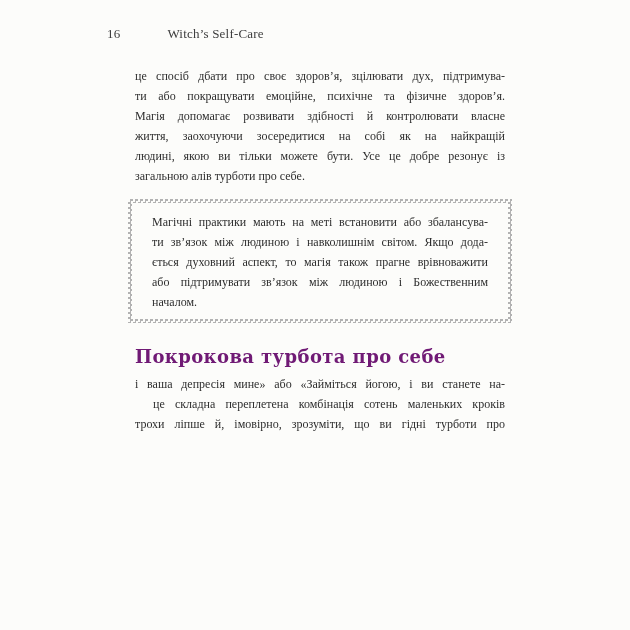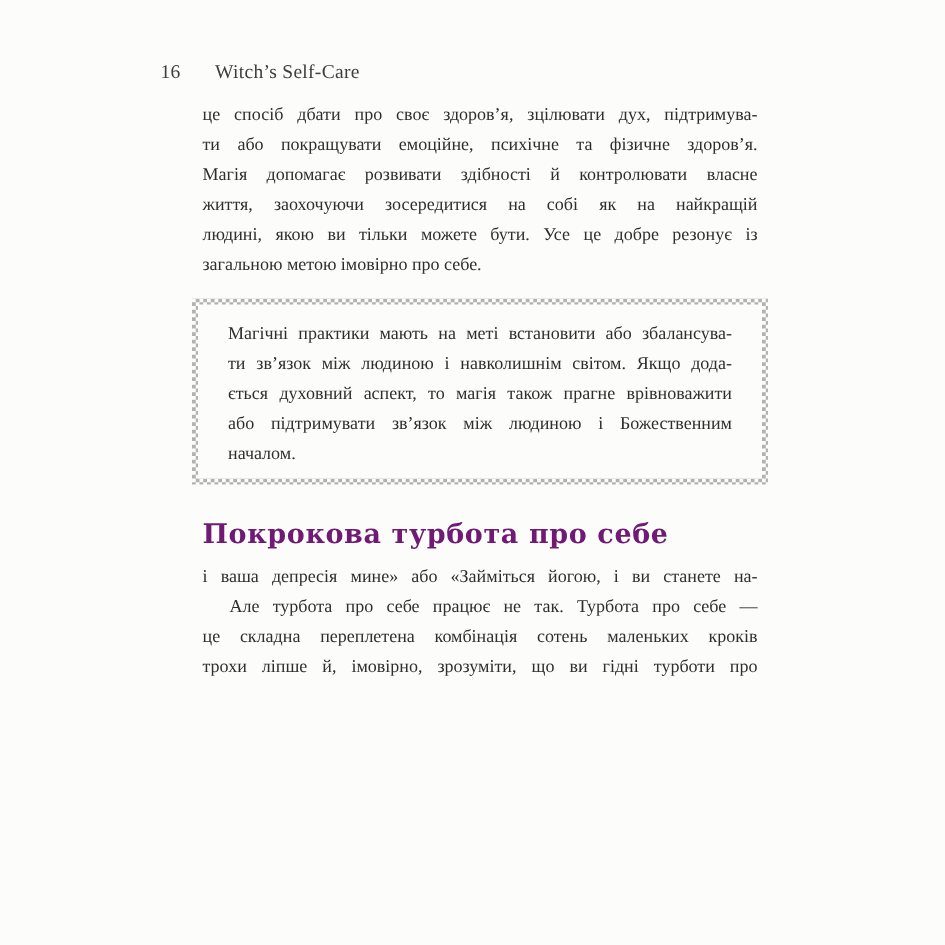--- a/index.html
+++ b/index.html
@@ -15,23 +15,24 @@
     width: 630px; height: 630px;
     background: #fcfcfa;
   }
   
   .running-head {
     position: absolute;
     top: 26px; left: 107px;
     display: flex; align-items: baseline;
     font-size: 13px; color: #3d3d3d;
     letter-spacing: 0.2px;
+    gap: 24px;
   }
   .page-number { min-width: 12px; }
-  .running-title { margin-left: 23px; margin-top: 14px; }
+  .running-title { margin-left: 23px; }
   
   .text-block {
     position: absolute;
     left: 135px; top: 66px;
     width: 370px;
   }
   .para {
     font-size: 12px;
     line-height: 20px;
   }
@@ -83,40 +84,39 @@
   </div>
 
   <div class="text-block">
 
     <div class="para">
         <div class="line">це спосіб дбати про своє здоров’я, зцілювати дух, підтримува-</div>
         <div class="line">ти або покращувати емоційне, психічне та фізичне здоров’я.</div>
         <div class="line">Магія допомагає розвивати здібності й контролювати власне</div>
         <div class="line">життя, заохочуючи зосередитися на собі як на найкращій</div>
         <div class="line">людині, якою ви тільки можете бути. Усе це добре резонує із</div>
-        <div class="line last">загальною метою імовірно про себе.</div>
+        <div class="line last">загальною алів турботи про себе.</div>
       </div>
 
     <div class="quote-box">
       <div class="para">
           <div class="line">Магічні практики мають на меті встановити або збалансува-</div>
           <div class="line">ти зв’язок між людиною і навколишнім світом. Якщо дода-</div>
           <div class="line">ється духовний аспект, то магія також прагне врівноважити</div>
           <div class="line">або підтримувати зв’язок між людиною і Божественним</div>
           <div class="line last">началом.</div>
         </div>
     </div>
 
     <div class="section-heading">Покрокова турбота про себе</div>
 
     <div class="para">
         <div class="line">і ваша депресія мине» або «Займіться йогою, і ви станете на-</div>
       </div>
 
     <div class="para indent-first">
-        <div class="line">Але турбота про себе працює не так. Турбота про себе —</div>
         <div class="line">це складна переплетена комбінація сотень маленьких кроків</div>
         <div class="line">трохи ліпше й, імовірно, зрозуміти, що ви гідні турботи про</div>
       </div>
 
   </div>
 
 </div>
 
 </body></html>

